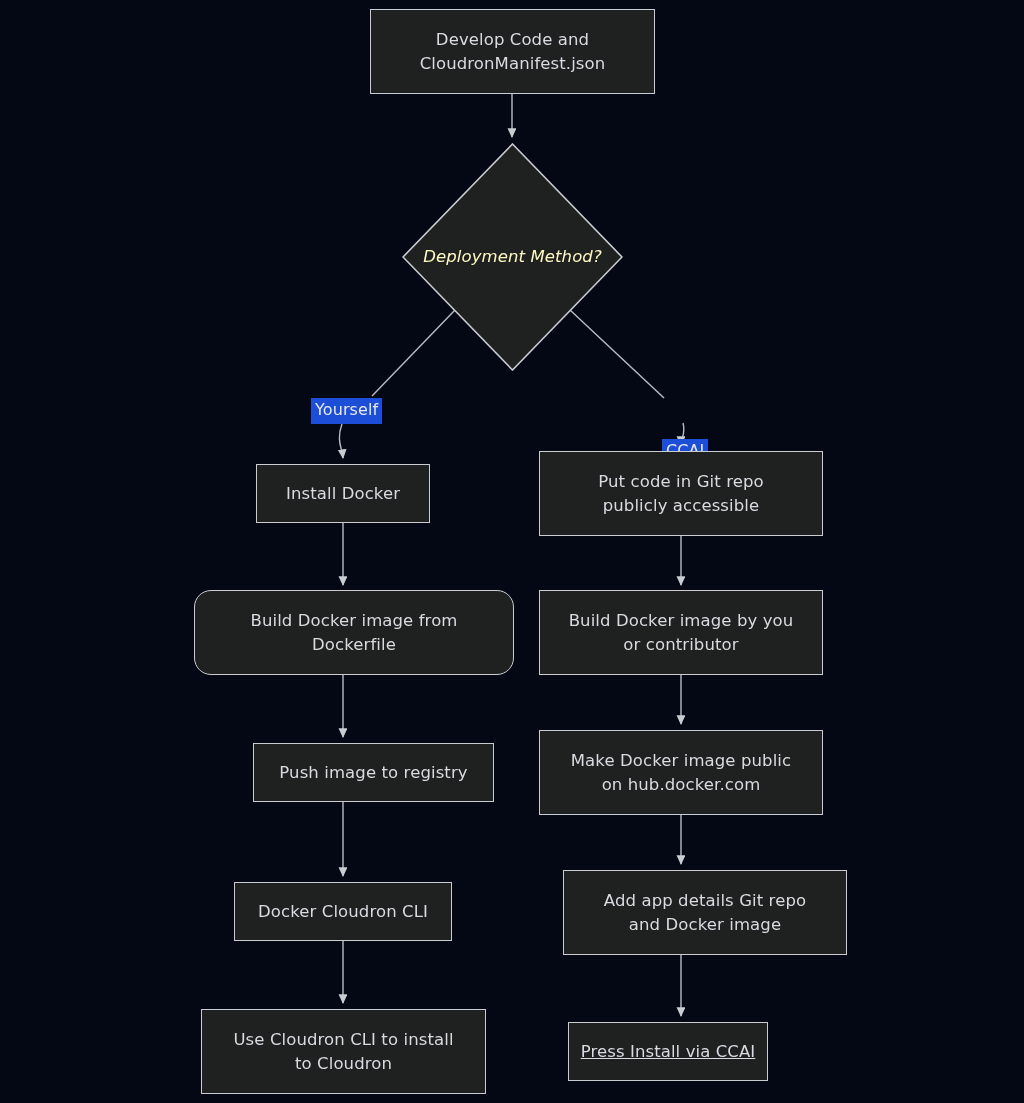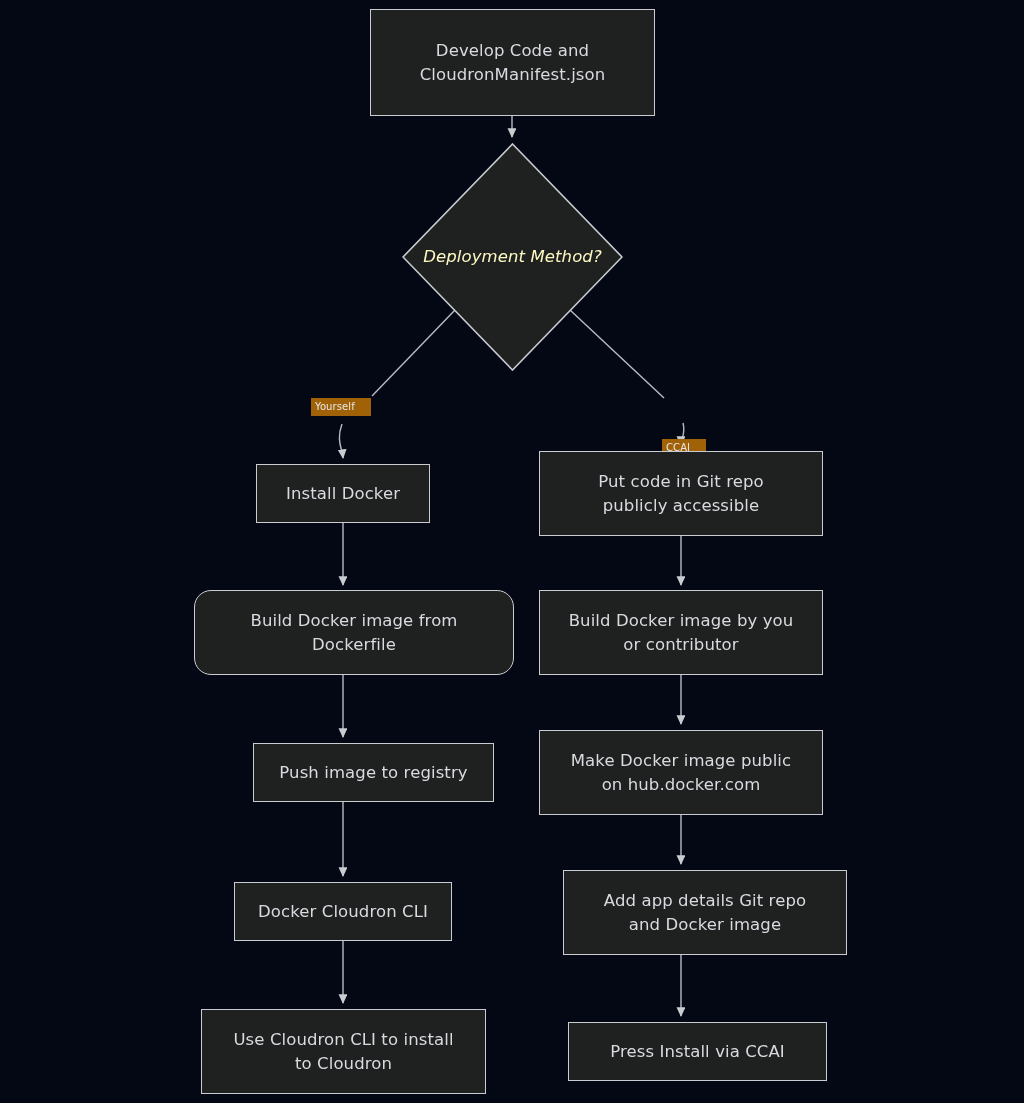--- a/index.html
+++ b/index.html
@@ -62,25 +62,25 @@
     color: #fef9c3;
     font-size: 16.5px;
     line-height: 1.42;
     text-align: left;
     letter-spacing: 0.1px;
     font-style: italic;
   }
   .edge-label {
     position: absolute;
     box-sizing: border-box;
-    background: #a16207;
+    background: #1d4ed8;
     color: #e6e8ec;
-    font-size: 10px;
+    font-size: 16px;
     line-height: 1.3;
-    padding: 2px 16px 3px 4px;
+    padding: 2px 4px 3px 4px;
     white-space: nowrap;
     letter-spacing: 0.1px;
   }
 </style>
 </head>
 <body>
 
 <div id="flow-root">
 
   <svg class="edges" viewBox="0 0 1024 1103" width="1024" height="1103">
@@ -104,21 +104,21 @@
     <path d="M343,674 L343,737" stroke="#b9bcc2" stroke-width="1.4" fill="none" marker-end="url(#arrowhead)"></path>
     <path d="M343,801 L343,876" stroke="#b9bcc2" stroke-width="1.4" fill="none" marker-end="url(#arrowhead)"></path>
     <path d="M343,941 L343,1003" stroke="#b9bcc2" stroke-width="1.4" fill="none" marker-end="url(#arrowhead)"></path>
 
     <path d="M681,535 L681,585" stroke="#b9bcc2" stroke-width="1.4" fill="none" marker-end="url(#arrowhead)"></path>
     <path d="M681,674 L681,724" stroke="#b9bcc2" stroke-width="1.4" fill="none" marker-end="url(#arrowhead)"></path>
     <path d="M681,814 L681,864" stroke="#b9bcc2" stroke-width="1.4" fill="none" marker-end="url(#arrowhead)"></path>
     <path d="M681,954 L681,1016" stroke="#b9bcc2" stroke-width="1.4" fill="none" marker-end="url(#arrowhead)"></path>
   </svg>
 
-  <div class="node" style="left:370px; top:9px; width:285px; height:107px;">Develop Code and
+  <div class="node" style="left:370px; top:9px; width:285px; height:85px;">Develop Code and
 CloudronManifest.json</div>
 
   <div class="node-decision" style="left:402px; top:143px; width:221px; height:228px;">
     <svg class="decision-shape" viewBox="0 0 221 228" preserveAspectRatio="none">
       <polygon points="110.5,1 220,114 110.5,227 1,114" fill="#1f2020" stroke="#c9ccd1" stroke-width="1.6"></polygon>
     </svg>
     <span class="decision-label">Deployment Method?</span>
   </div>
 
   <div class="edge-label" style="left:311px; top:398px;">Yourself</div>
@@ -142,15 +142,15 @@
 
   <div class="node" style="left:539px; top:590px; width:284px; height:85px;">Build Docker image by you
 or contributor</div>
 
   <div class="node" style="left:539px; top:730px; width:284px; height:85px;">Make Docker image public
 on hub.docker.com</div>
 
   <div class="node" style="left:539px; top:870px; width:284px; height:85px;margin-left:24px;">Add app details Git repo
 and Docker image</div>
 
-  <div class="node" style="left:568px; top:1022px; width:259px; height:59px;">Press Install via CCAI</div>
+  <div class="node" style="left:568px; top:1022px; width:200px; height:59px;text-decoration:underline;">Press Install via CCAI</div>
 
 </div>
 
 </body></html>

